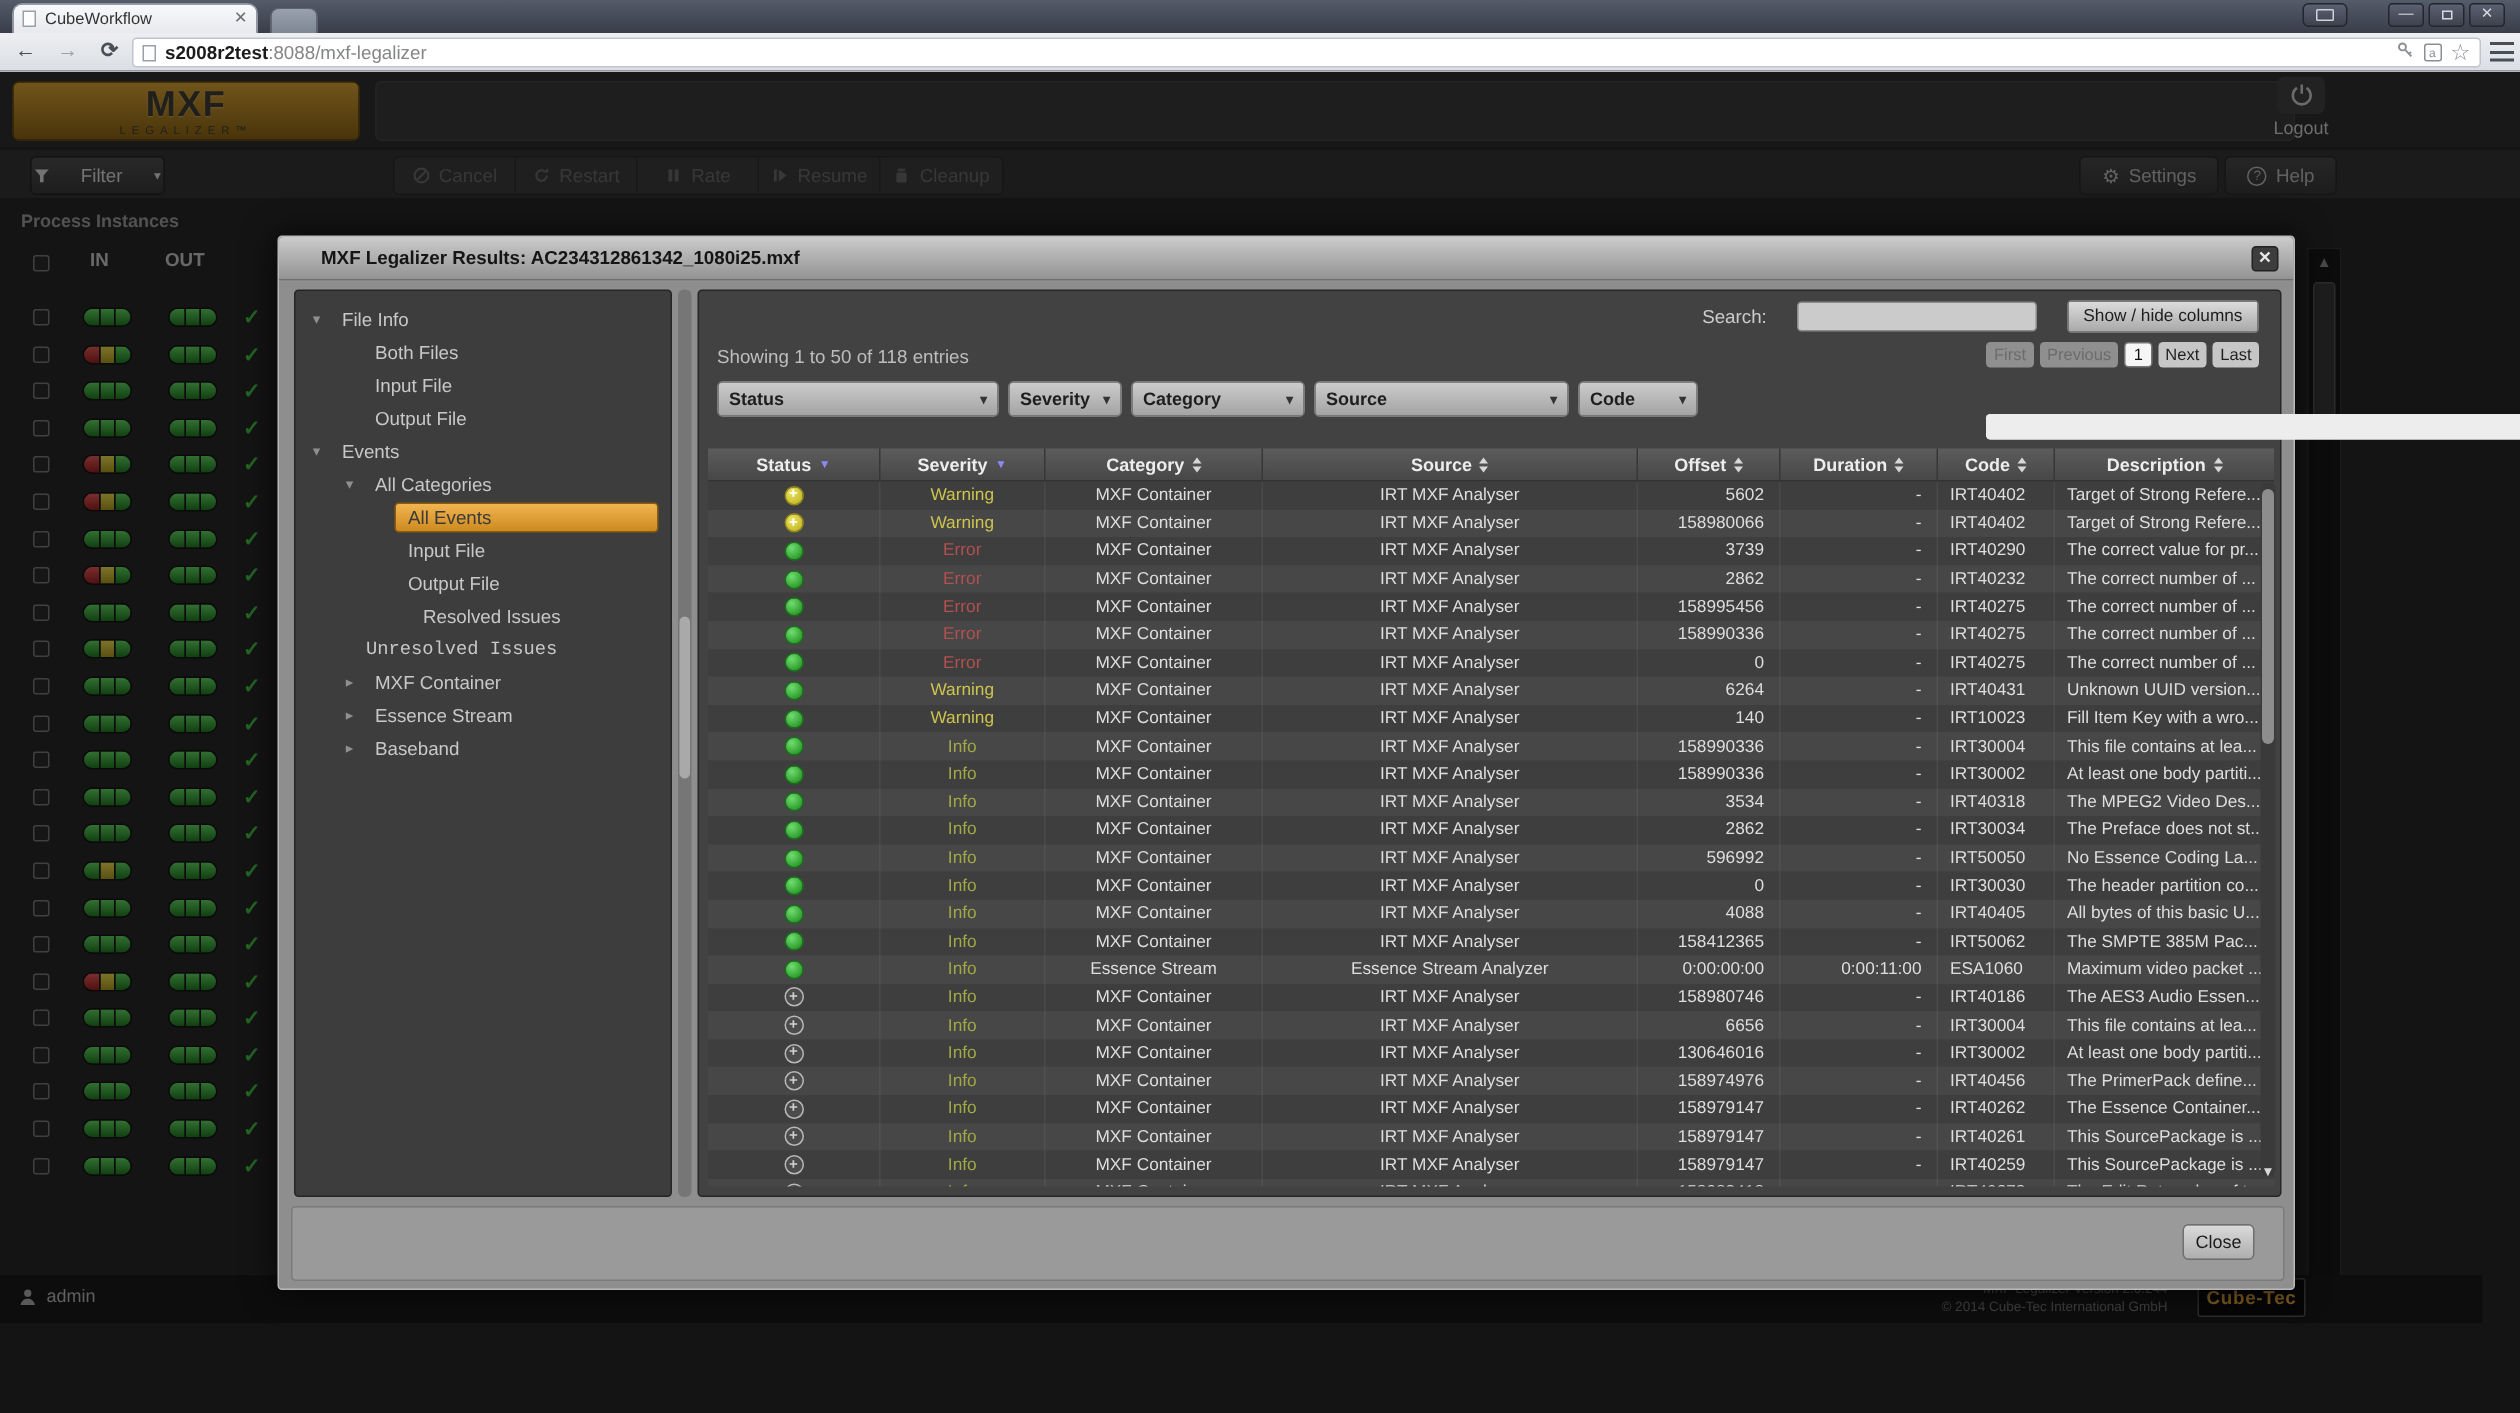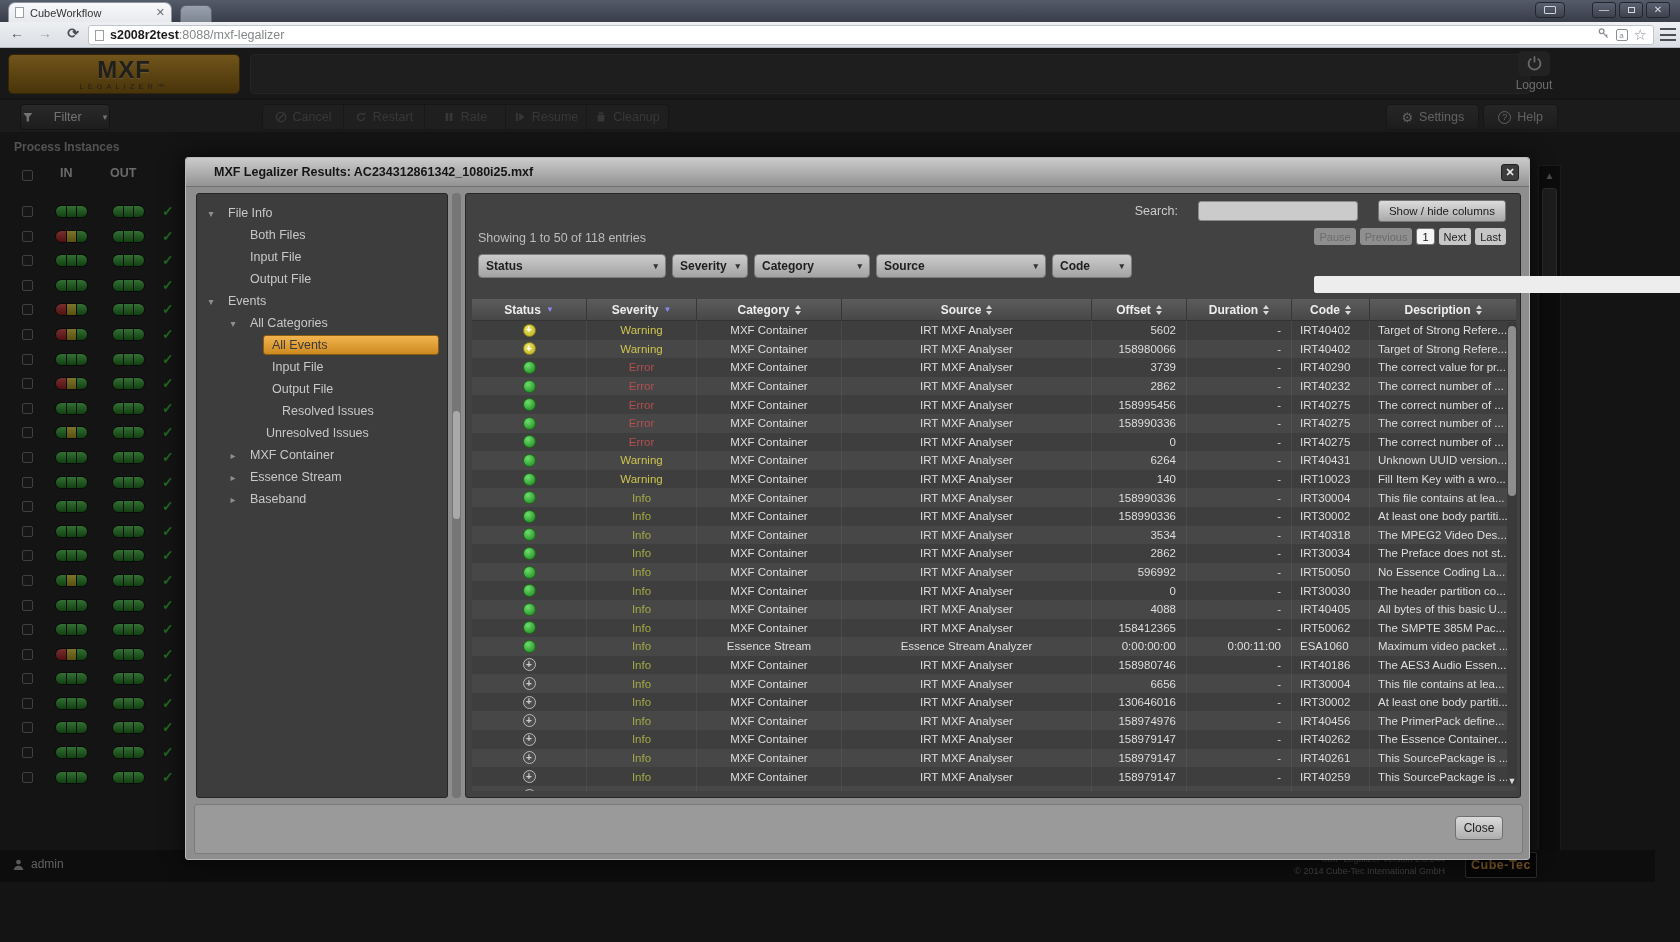--- a/index.html
+++ b/index.html
@@ -683,21 +683,21 @@
             <span class="tree-label" data-name="tree-item-label">Input File</span>
           </div>
           <div class="tree-item" data-name="tree-item-output-file" style="padding-left: 50px;">
             <span class="expander" data-name="expander-spacer"></span>
             <span class="tree-label" data-name="tree-item-label">Output File</span>
           </div>
           <div class="tree-item" data-name="tree-item-resolved-issues" style="padding-left: 60px;">
             <span class="expander" data-name="expander-spacer"></span>
             <span class="tree-label" data-name="tree-item-label">Resolved Issues</span>
           </div>
-          <div class="tree-item" data-name="tree-item-unresolved-issues" style="padding-left: 44px;">
+          <div class="tree-item" data-name="tree-item-unresolved-issues" style="padding-left: 22px; font-family: Liberation Mono, monospace;">
             <span class="expander" data-name="expander-spacer"></span>
             <span class="tree-label" data-name="tree-item-label">Unresolved Issues</span>
           </div>
           <div class="tree-item" data-name="tree-item-mxf-container" style="padding-left: 28px;">
             <span class="expander" data-name="chevron-collapsed-icon">▸</span>
             <span class="tree-label" data-name="tree-item-label">MXF Container</span>
           </div>
           <div class="tree-item" data-name="tree-item-essence-stream" style="padding-left: 28px;">
             <span class="expander" data-name="chevron-collapsed-icon">▸</span>
             <span class="tree-label" data-name="tree-item-label">Essence Stream</span>
@@ -712,21 +712,21 @@
         </div>
 
       <div class="table-panel" data-name="results-panel">
         <div class="search-row" data-name="search-row">
           <span class="search-lb" data-name="search-label">Search:</span>
           <input class="search-input" data-name="search-input" value="" style="">
           <span class="showhide-btn" data-name="show-hide-columns-button">Show / hide columns</span>
         </div>
         <div class="showing" data-name="showing-entries-text">Showing 1 to 50 of 118 entries</div>
         <div class="pagination" id="pagination" data-name="pagination">
-            <span class="pg disabled" data-name="pagination-first-button">Pause</span>
+            <span class="pg disabled" data-name="pagination-first-button">First</span>
             <span class="pg disabled" data-name="pagination-previous-button">Previous</span>
             <span class="pg current" data-name="pagination-1-button">1</span>
             <span class="pg page" data-name="pagination-2-button">2</span>
             <span class="pg page" data-name="pagination-3-button">3</span>
             <span class="pg btn" data-name="pagination-next-button">Next</span>
             <span class="pg btn" data-name="pagination-last-button">Last</span>
           </div>
         <div class="filters" id="filters" data-name="filter-dropdowns">
             <div class="dropdown" data-name="filter-dropdown-status" style="width: 188px;">
               <span class="dd-label" data-name="filter-dropdown-label">Status</span>

